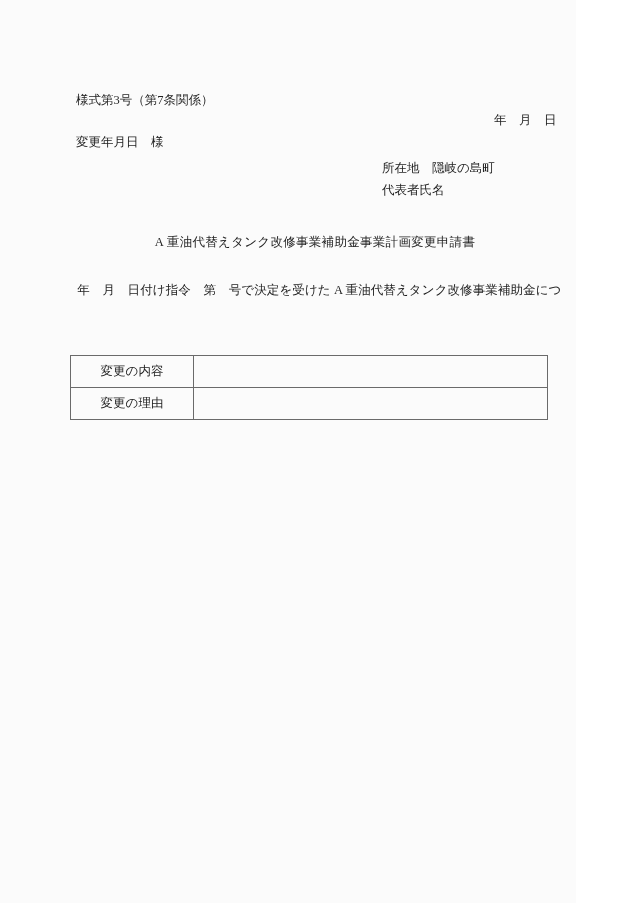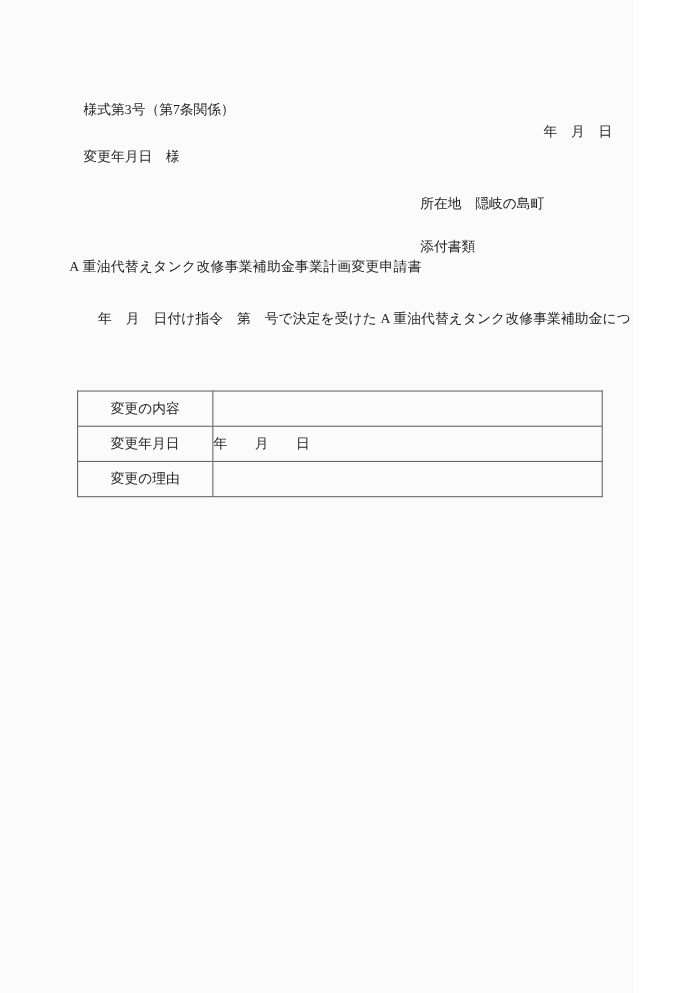--- a/index.html
+++ b/index.html
@@ -17,28 +17,29 @@
     font-size: 12.5px;
     overflow: hidden;
   }
   .abs { position: absolute; white-space: nowrap; }
 
   .form-number   { left: 76px;  top: 92px;  }
   .date-line     { left: 494px; top: 112px; }
   .addressee     { left: 76px;  top: 134px; }
 
   .sender-block  { left: 382px; top: 157px; line-height: 22px; }
-  .sender-block div { white-space: nowrap; margin-top: 17px; }
+  .sender-block div { white-space: nowrap; }
 
   .doc-title {
     left: 63px; top: 234px; width: 504px;
+    text-align: center;
     letter-spacing: 0.3px;
   }
 
-  .body-paragraph { left: 64px; top: 279px; width: 506px; line-height: 22.4px; }
+  .body-paragraph { left: 52px; top: 279px; width: 506px; line-height: 22.4px; }
   .body-paragraph .pline { white-space: nowrap; letter-spacing: 0.1px; }
 
   table.change-table {
     position: absolute;
     left: 70px; top: 355px;
     width: 475px;
     border-collapse: collapse;
     table-layout: fixed;
   }
   table.change-table td {
@@ -57,39 +58,35 @@
 <div class="page">
 
   <div class="abs form-number">様式第3号（第7条関係）</div>
 
   <div class="abs date-line">年　月　日</div>
 
   <div class="abs addressee">変更年月日　様</div>
 
   <div class="abs sender-block">
     <div>所在地　隠岐の島町</div>
-    <div>添付書類</div>
+    <div>代表者氏名</div>
   </div>
 
   <div class="abs doc-title">A 重油代替えタンク改修事業補助金事業計画変更申請書</div>
 
   <div class="abs body-paragraph">
     <div class="pline">　　年　月　日付け指令　第　号で決定を受けた A 重油代替えタンク改修事業補助金につ</div>
   </div>
 
   <table class="change-table">
     <tbody>
       <tr>
         <td class="label-cell">変更の内容</td>
         <td class="value-cell"></td>
       </tr>
       <tr>
-        <td class="label-cell">変更年月日</td>
-        <td class="value-cell">年　　月　　日</td>
-      </tr>
-      <tr>
         <td class="label-cell">変更の理由</td>
         <td class="value-cell"></td>
       </tr>
     </tbody>
   </table>
 
 </div>
 
 </body></html>

